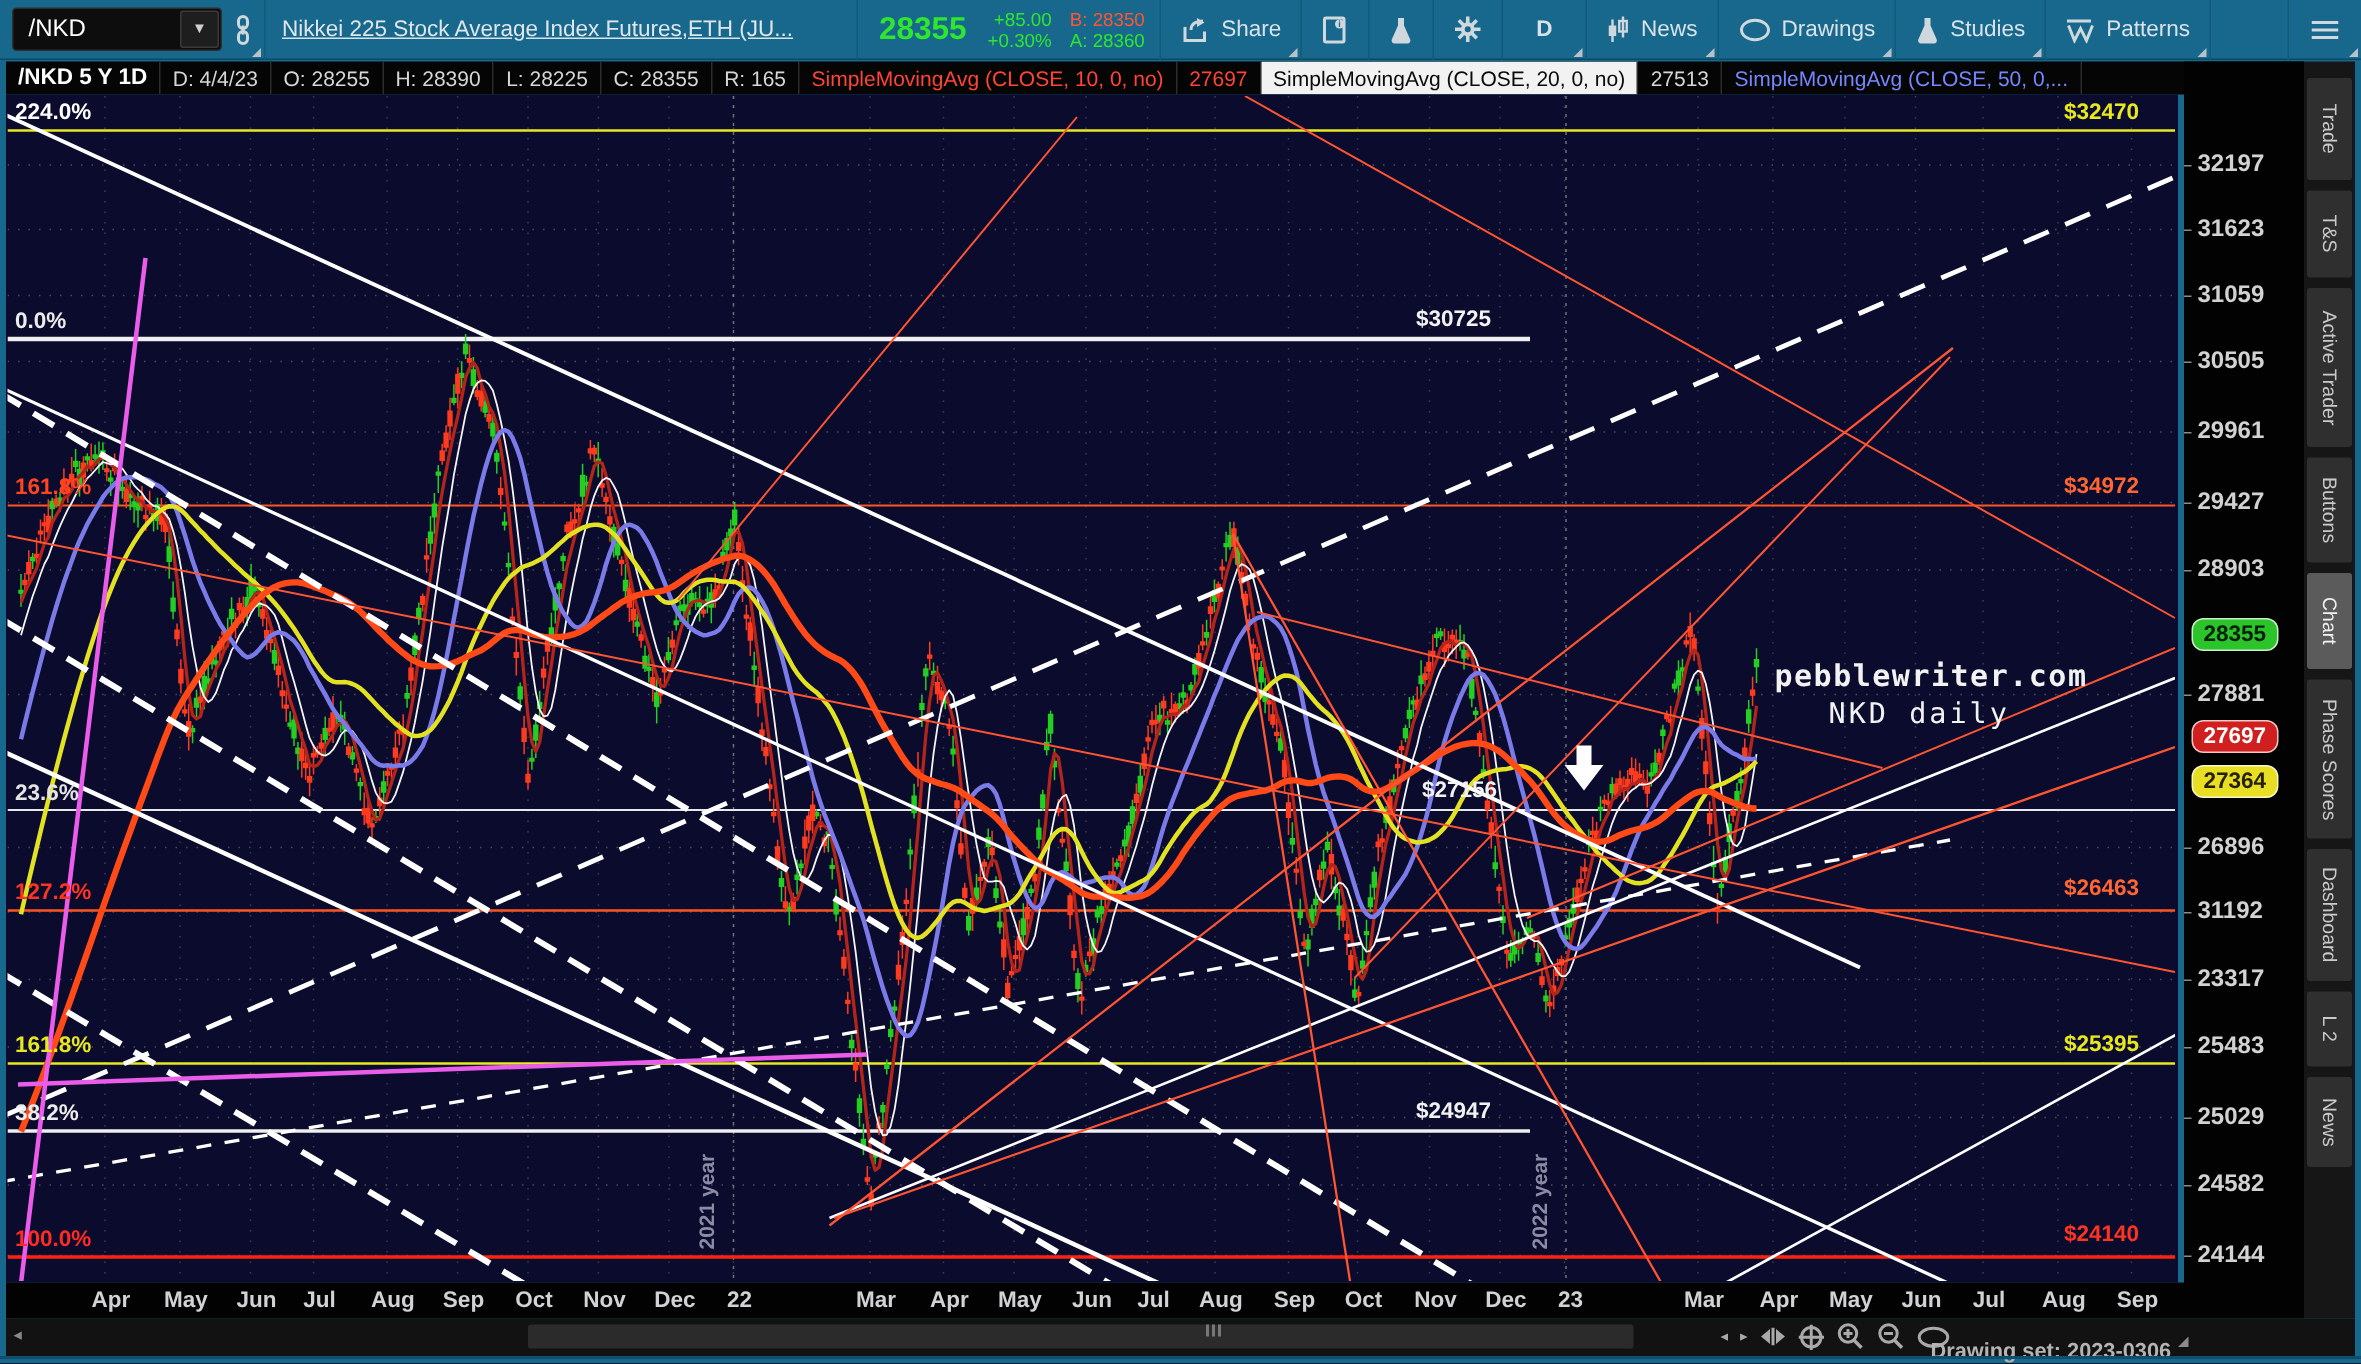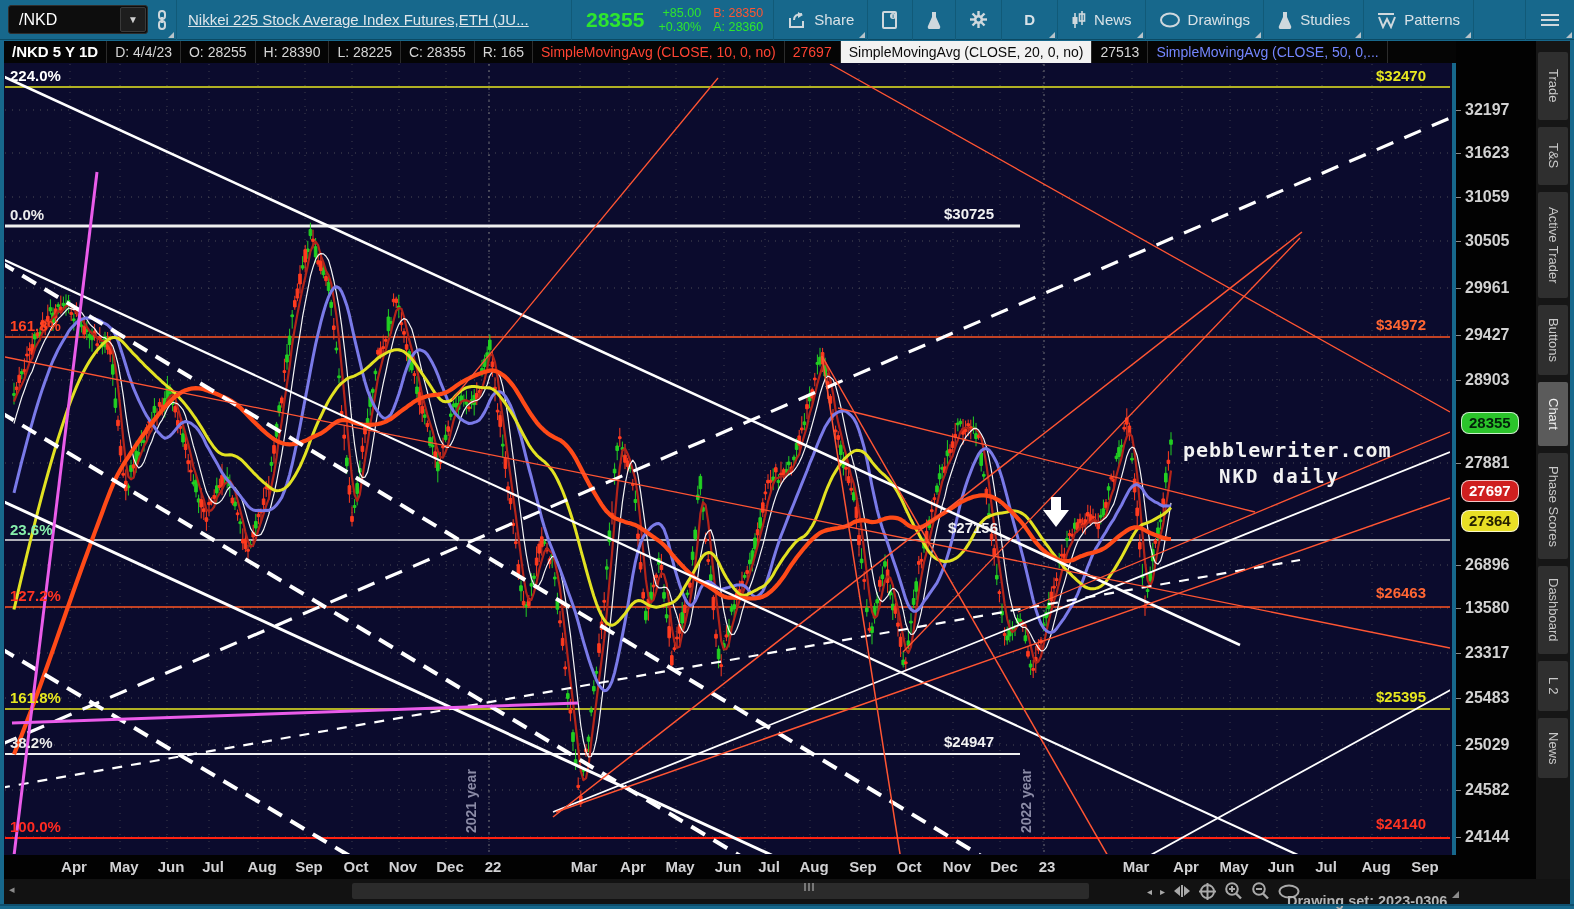--- a/index.html
+++ b/index.html
@@ -44,21 +44,21 @@
                  font-size:13px; line-height:9px; text-align:center; cursor:pointer; }
 
   
   .plot-wrap { position:absolute; left:0; top:0; width:1456px; height:860px; }
   #plot-svg { position:absolute; left:0; top:0; }
   .plot-bg { position:absolute; left:4px; top:63px; width:1448px; height:792px; background:#0b0b2d; }
   .ov-label { position:absolute; transform:translateY(-50%); font-weight:bold; font-size:15px; white-space:nowrap; }
   .wm1 { position:absolute; left:1183px; top:438px; color:#f2f2f2; font-family:"DejaVu Sans Mono", monospace;
          font-size:20px; font-weight:bold; letter-spacing:1px; }
   .wm2 { position:absolute; left:1219px; top:465px; color:#f2f2f2; font-family:"DejaVu Sans Mono", monospace;
-         font-size:19px; font-weight:bold; letter-spacing:2px; }
+         font-size:19px; font-weight:normal; letter-spacing:2px; }
 
   
   .price-axis { position:absolute; left:1456px; top:41px; width:80px; height:838px; background:#020202; }
   .pa-tick { position:absolute; left:9px; transform:translateY(-50%); color:#d2d2d2; font-size:16px; font-weight:bold; }
   .pa-mark { position:absolute; left:0; width:5px; height:1px; background:#8a8a8a; }
   .pa-badge { position:absolute; left:5px; transform:translateY(-50%); font-size:15px; font-weight:bold;
               padding:1px 7px 2px 7px; border-radius:8px; border:1px solid rgba(255,255,255,.75); }
 
   
   .sidebar { position:absolute; left:1536px; top:41px; width:34px; height:838px; background:#161616; padding-top:11px; }
@@ -333,21 +333,21 @@
           <line x1="838" y1="408" x2="1255" y2="512" stroke="#ff5533" stroke-width="1.3"></line>
           <text x="476" y="833" fill="#8b8ba6" font-size="14" font-weight="bold" transform="rotate(-90 476 833)" font-family="&quot;Liberation Sans&quot;, sans-serif">2021 year</text>
           <text x="1031" y="833" fill="#8b8ba6" font-size="14" font-weight="bold" transform="rotate(-90 1031 833)" font-family="&quot;Liberation Sans&quot;, sans-serif">2022 year</text>
           <path d="M1051,497h10v13h8L1056,527L1043,510h8z" fill="#ffffff"></path>
         </g>
       </svg>
     <div id="overlays">
         <div class="ov-label" style="left: 10px; top: 75px; color: #ffffff;">224.0%</div>
         <div class="ov-label" style="left: 10px; top: 214px; color: rgb(236, 236, 236);">0.0%</div>
         <div class="ov-label" style="left: 10px; top: 325px; color: rgb(255, 68, 34);">161.8%</div>
-        <div class="ov-label" style="left: 10px; top: 529px; color: #86efac;">23.6%</div>
+        <div class="ov-label" style="left: 10px; top: 529px; color: #e5e5e5;">23.6%</div>
         <div class="ov-label" style="left: 10px; top: 595px; color: rgb(255, 51, 34);">127.2%</div>
         <div class="ov-label" style="left: 10px; top: 697px; color: rgb(232, 232, 32);">161.8%</div>
         <div class="ov-label" style="left: 10px; top: 742px; color: rgb(236, 236, 236);">38.2%</div>
         <div class="ov-label" style="left: 10px; top: 826px; color: rgb(255, 42, 34);">100.0%</div>
         <div class="ov-label" style="left: 1376px; top: 75px; color: rgb(232, 232, 32);">$32470</div>
         <div class="ov-label" style="left: 944px; top: 213px; color: rgb(242, 242, 242);">$30725</div>
         <div class="ov-label" style="left: 1376px; top: 324px; color: rgb(255, 102, 51);">$34972</div>
         <div class="ov-label" style="left: 948px; top: 527px; color: rgb(242, 242, 242);">$27156</div>
         <div class="ov-label" style="left: 1376px; top: 592px; color: rgb(255, 102, 51);">$26463</div>
         <div class="ov-label" style="left: 1376px; top: 696px; color: rgb(232, 232, 32);">$25395</div>
@@ -371,21 +371,21 @@
       <div class="pa-tick" style="top: 247px;">29961</div>
       <div class="pa-mark" style="top: 294px;"></div>
       <div class="pa-tick" style="top: 294px;">29427</div>
       <div class="pa-mark" style="top: 339px;"></div>
       <div class="pa-tick" style="top: 339px;">28903</div>
       <div class="pa-mark" style="top: 422px;"></div>
       <div class="pa-tick" style="top: 422px;">27881</div>
       <div class="pa-mark" style="top: 524px;"></div>
       <div class="pa-tick" style="top: 524px;">26896</div>
       <div class="pa-mark" style="top: 567px;"></div>
-      <div class="pa-tick" style="top: 567px;">13580</div>
+      <div class="pa-tick" style="top: 567px;">31192</div>
       <div class="pa-mark" style="top: 612px;"></div>
       <div class="pa-tick" style="top: 612px;">23317</div>
       <div class="pa-mark" style="top: 657px;"></div>
       <div class="pa-tick" style="top: 657px;">25483</div>
       <div class="pa-mark" style="top: 704px;"></div>
       <div class="pa-tick" style="top: 704px;">25029</div>
       <div class="pa-mark" style="top: 749px;"></div>
       <div class="pa-tick" style="top: 749px;">24582</div>
       <div class="pa-mark" style="top: 796px;"></div>
       <div class="pa-tick" style="top: 796px;">24144</div>

